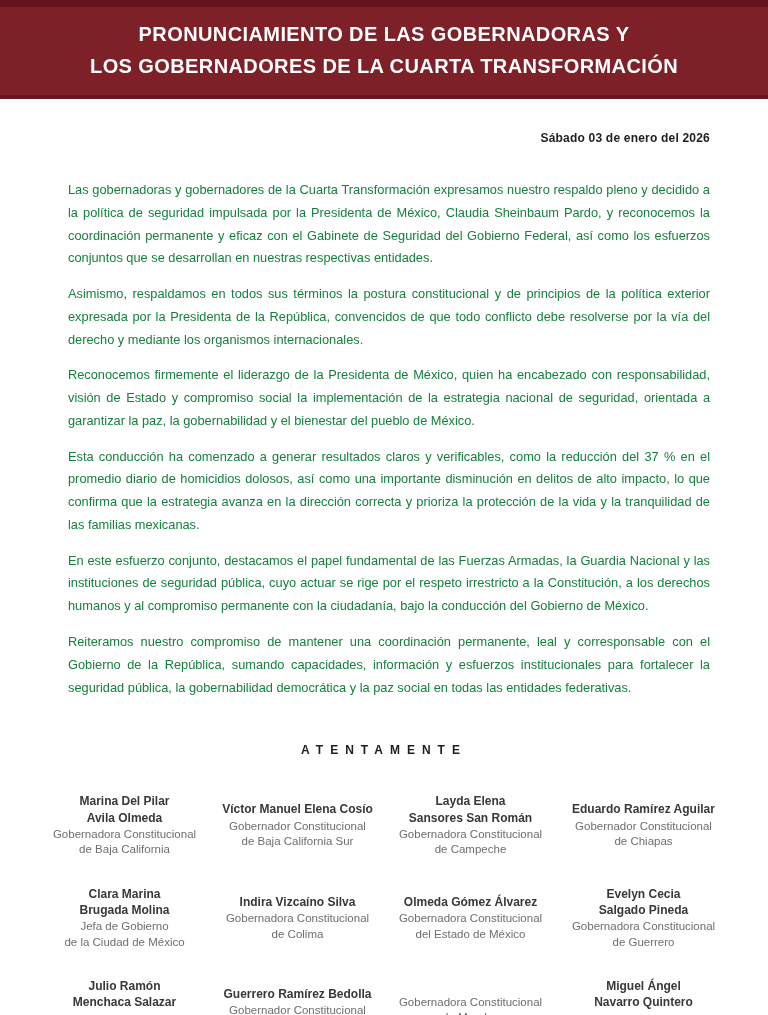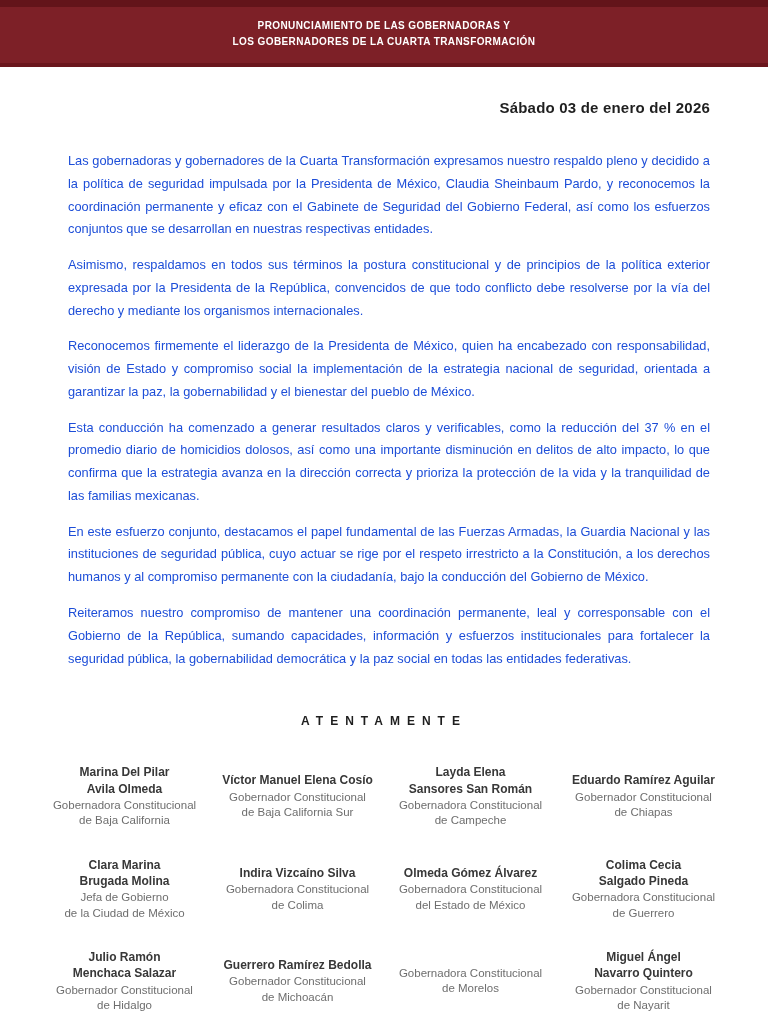--- a/index.html
+++ b/index.html
@@ -19,44 +19,44 @@
   }
   .banner {
     background: #7d2027;
     border-top: 7px solid #63141a;
     border-bottom: 4px solid #6a161c;
     padding: 11px 40px 13px 40px;
   }
   .banner-title {
     color: #ffffff;
     font-weight: 700;
-    font-size: 10px;
+    font-size: 20px;
     line-height: 1.6;
     letter-spacing: 0.4px;
     text-align: center;
     white-space: pre-line;
   }
   .date-line {
     text-align: right;
     padding: 0 58px 0 0;
     margin-top: 32px;
     font-weight: 700;
-    font-size: 15px;
+    font-size: 12px;
     color: #1f1f1f;
     letter-spacing: 0.2px;
   }
   .body-text {
     margin: 34px 58px 0 68px;
   }
   .body-text p {
     margin: 0 0 13px 0;
     font-size: 12.8px;
     line-height: 1.78;
     text-align: justify;
-    color: #1d4ed8;
+    color: #15803d;
   }
   .closing {
     margin-top: 44px;
     text-align: center;
     font-weight: 700;
     font-size: 12px;
     letter-spacing: 7px;
     color: #1e1e1e;
   }
   .sig-grid {
@@ -144,21 +144,21 @@
       <div class="sig-name">Indira Vizcaíno Silva</div>
       <div class="sig-role">Gobernadora Constitucional
 de Colima</div>
     </div>
     <div class="sig-cell">
       <div class="sig-name">Olmeda Gómez Álvarez</div>
       <div class="sig-role">Gobernadora Constitucional
 del Estado de México</div>
     </div>
     <div class="sig-cell">
-      <div class="sig-name">Colima Cecia
+      <div class="sig-name">Evelyn Cecia
 Salgado Pineda</div>
       <div class="sig-role">Gobernadora Constitucional
 de Guerrero</div>
     </div>
     <div class="sig-cell">
       <div class="sig-name">Julio Ramón
 Menchaca Salazar</div>
       <div class="sig-role">Gobernador Constitucional
 de Hidalgo</div>
     </div>

